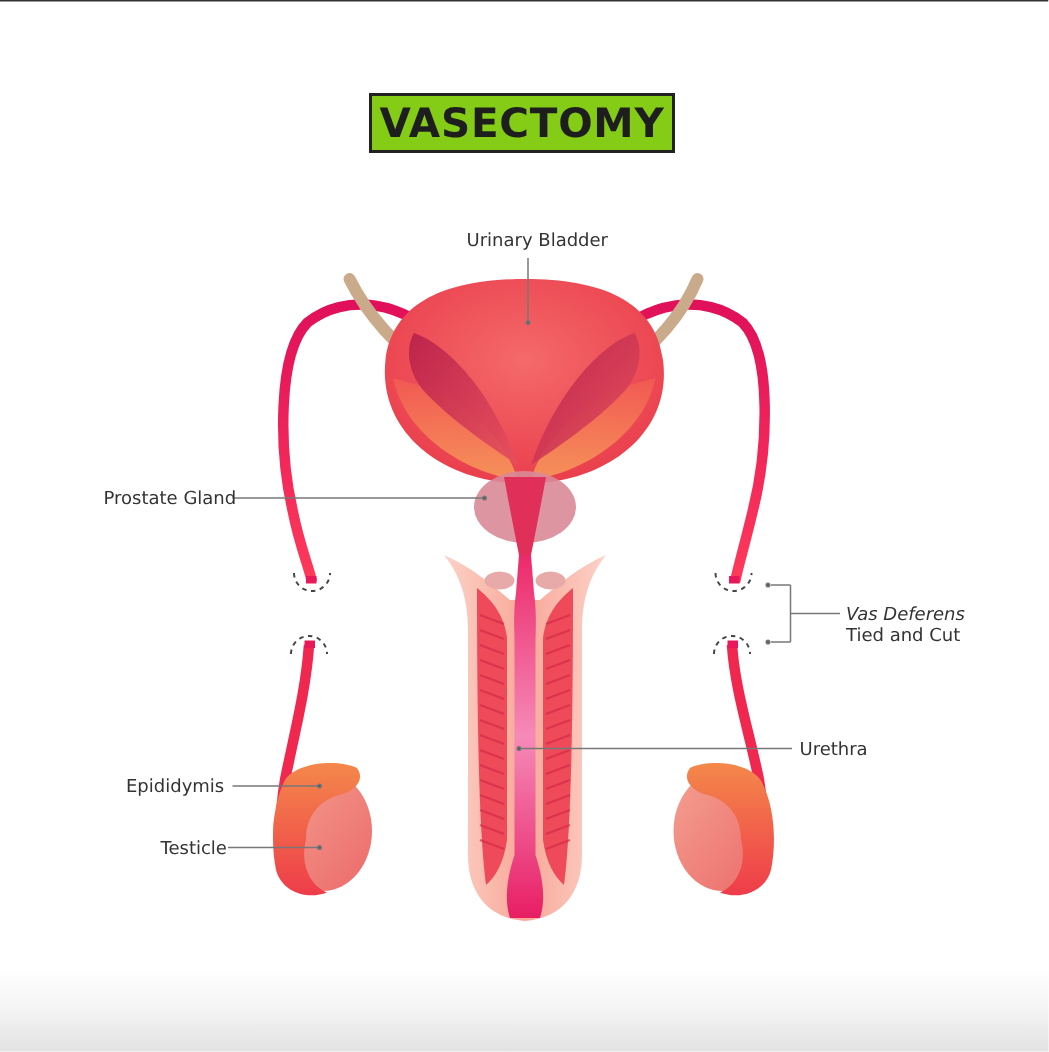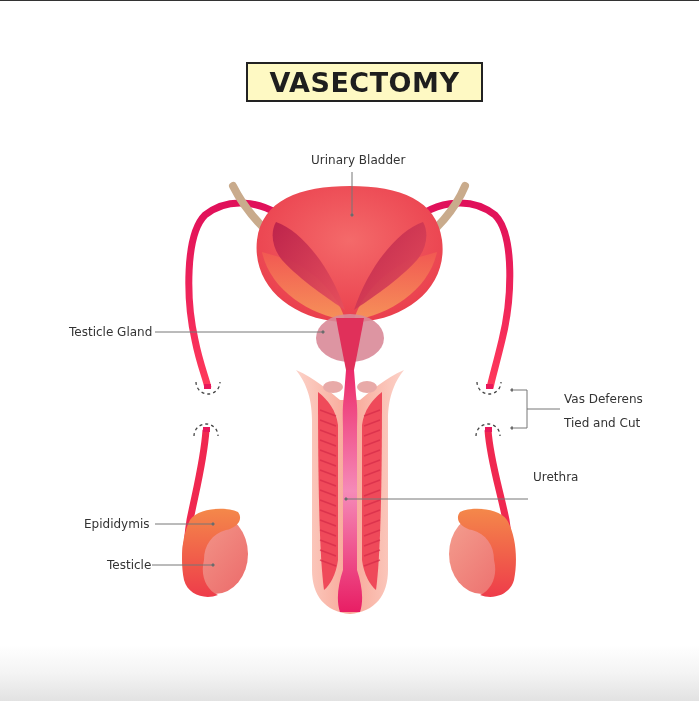--- a/index.html
+++ b/index.html
@@ -3,25 +3,25 @@
 <meta charset="utf-8">
 <style>
   html, body { margin:0; padding:0; }
   body {
     width:699px; height:701px; position:relative; overflow:hidden;
     background: linear-gradient(to bottom, #ffffff 0%, #ffffff 92%, #f4f4f4 96%, #e2e2e2 100%);
     font-family: "Liberation Sans", sans-serif;
   }
   .topbar { position:absolute; left:0; top:0; width:699px; height:1px; background:#333; }
   .title-box {
-    position:absolute; left:246px; top:62px; width:237px; height:40px;
+    position:absolute; left:246px; top:62px; width:204px; height:40px;
     border:2px solid #222; box-sizing:border-box;
     display:flex; align-items:center; justify-content:center;
     font-family: "DejaVu Sans", sans-serif; font-weight:bold; font-size:27px;
-    color:#1e1e1e; letter-spacing:0.5px; background:#fef9c3;
+    color:#1e1e1e; letter-spacing:0.5px; background:#84cc16;
   }
   .label {
     position:absolute; font-family: "DejaVu Sans", sans-serif; font-size:12px; color:#333;
     white-space:nowrap; line-height:14px;
   }
   svg.art { position:absolute; left:0; top:0; }
 </style>
 </head>
 <body>
 
@@ -167,18 +167,18 @@
     <circle cx="512" cy="390" r="1.2"></circle>
       <circle cx="512" cy="428" r="1.2"></circle>
     <line x1="514" y1="390" x2="527" y2="390"></line>
     <line x1="514" y1="428" x2="527" y2="428"></line>
     <line x1="527" y1="390" x2="527" y2="428"></line>
     <line x1="527" y1="409" x2="560" y2="409"></line>
   </g>
 </svg>
 
 <div class="label" style="left:311px; top:153px;">Urinary Bladder</div>
-<div class="label" style="left:69px; top:325px;">Testicle Gland</div>
-<div class="label" style="left:564px; top:392px;">Vas Deferens</div>
+<div class="label" style="left:69px; top:325px;">Prostate Gland</div>
+<div class="label" style="left:564px; top:402px;font-style:italic;">Vas Deferens</div>
 <div class="label" style="left:564px; top:416px;">Tied and Cut</div>
-<div class="label" style="left:533px; top:470px;">Urethra</div>
+<div class="label" style="left:533px; top:492px;">Urethra</div>
 <div class="label" style="left:84px; top:517px;">Epididymis</div>
 <div class="label" style="left:107px; top:558px;text-align:center;">Testicle</div>
 
 </body></html>

